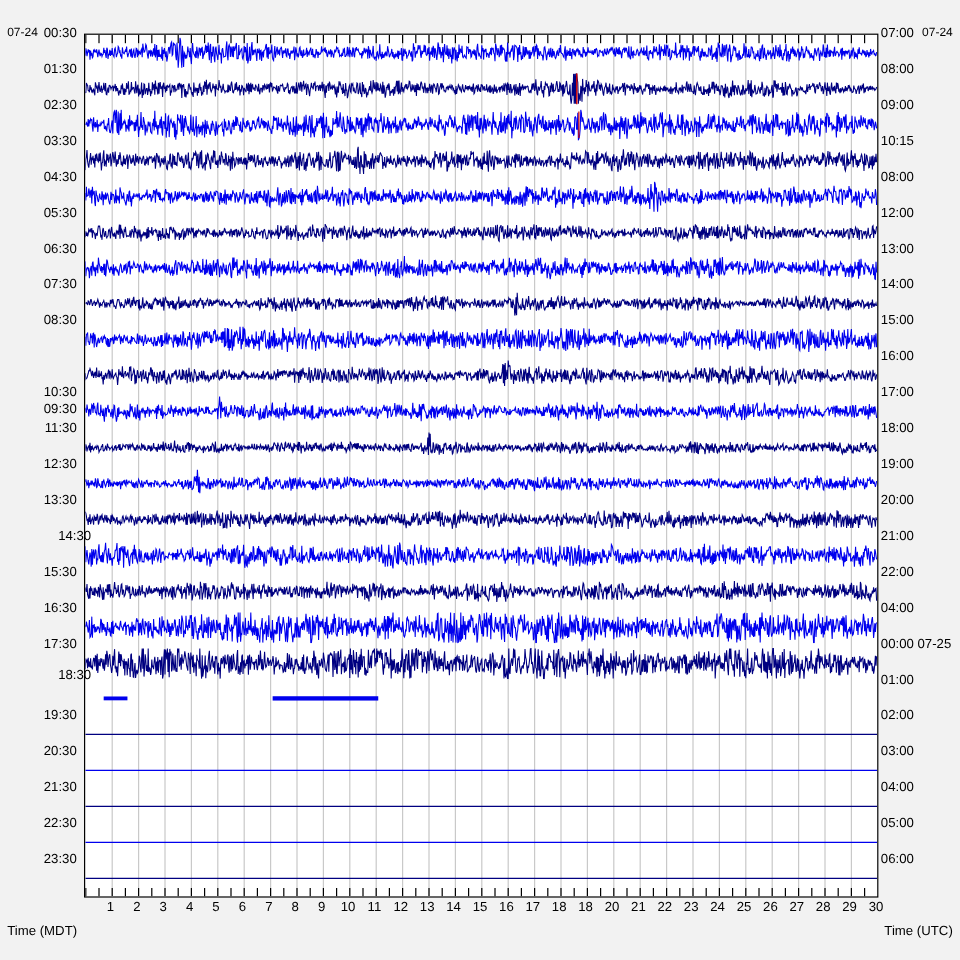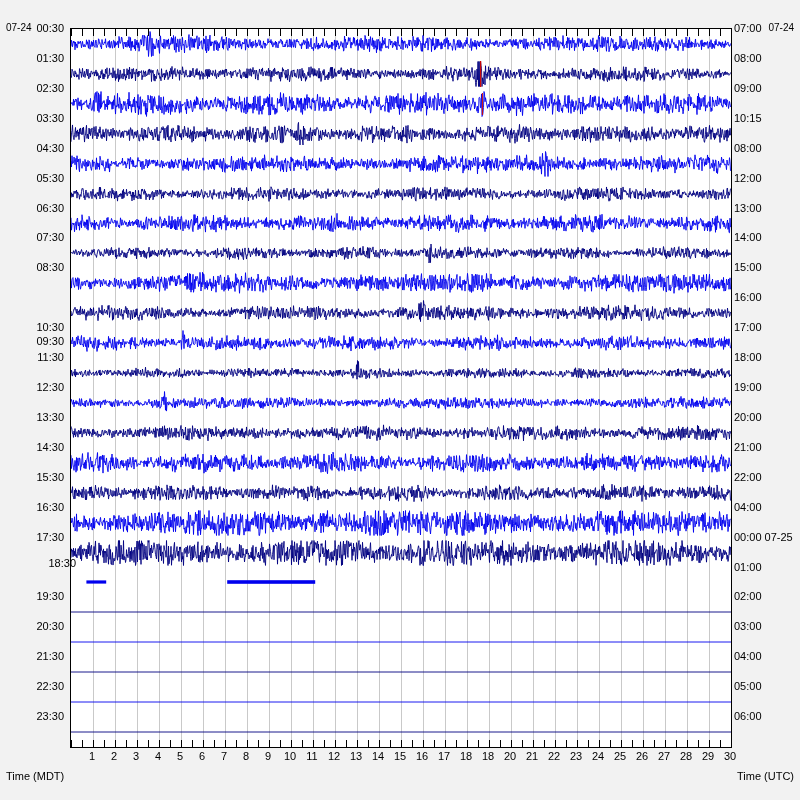--- a/index.html
+++ b/index.html
@@ -372,21 +372,21 @@
       <div class="ylab" style="left: 0px; top: 141.667px;">04:30</div>
       <div class="ylab" style="left: 0px; top: 171.583px;">05:30</div>
       <div class="ylab" style="left: 0px; top: 201.5px;">06:30</div>
       <div class="ylab" style="left: 0px; top: 231.417px;">07:30</div>
       <div class="ylab" style="left: 0px; top: 261.333px;">08:30</div>
       <div class="ylab" style="left: 0px; top: 291.25px; margin-top: 44px;">09:30</div>
       <div class="ylab" style="left: 0px; top: 321.167px;">10:30</div>
       <div class="ylab" style="left: 0px; top: 351.083px;">11:30</div>
       <div class="ylab" style="left: 0px; top: 381px;">12:30</div>
       <div class="ylab" style="left: 0px; top: 410.917px;">13:30</div>
-      <div class="ylab" style="left: 0px; top: 440.833px;">14:30</div>
+      <div class="ylab" style="left: 12px; top: 440.833px;">14:30</div>
       <div class="ylab" style="left: 0px; top: 470.75px;">15:30</div>
       <div class="ylab" style="left: 0px; top: 500.667px;">16:30</div>
       <div class="ylab" style="left: 0px; top: 530.583px;">17:30</div>
       <div class="ylab" style="left: 0px; top: 557px; padding-left: 12px;">18:30</div>
       <div class="ylab" style="left: 0px; top: 590.417px;">19:30</div>
       <div class="ylab" style="left: 0px; top: 620.333px;">20:30</div>
       <div class="ylab" style="left: 0px; top: 650.25px;">21:30</div>
       <div class="ylab" style="left: 0px; top: 680.167px;">22:30</div>
       <div class="ylab" style="left: 0px; top: 710.083px;">23:30</div>
     </div>

